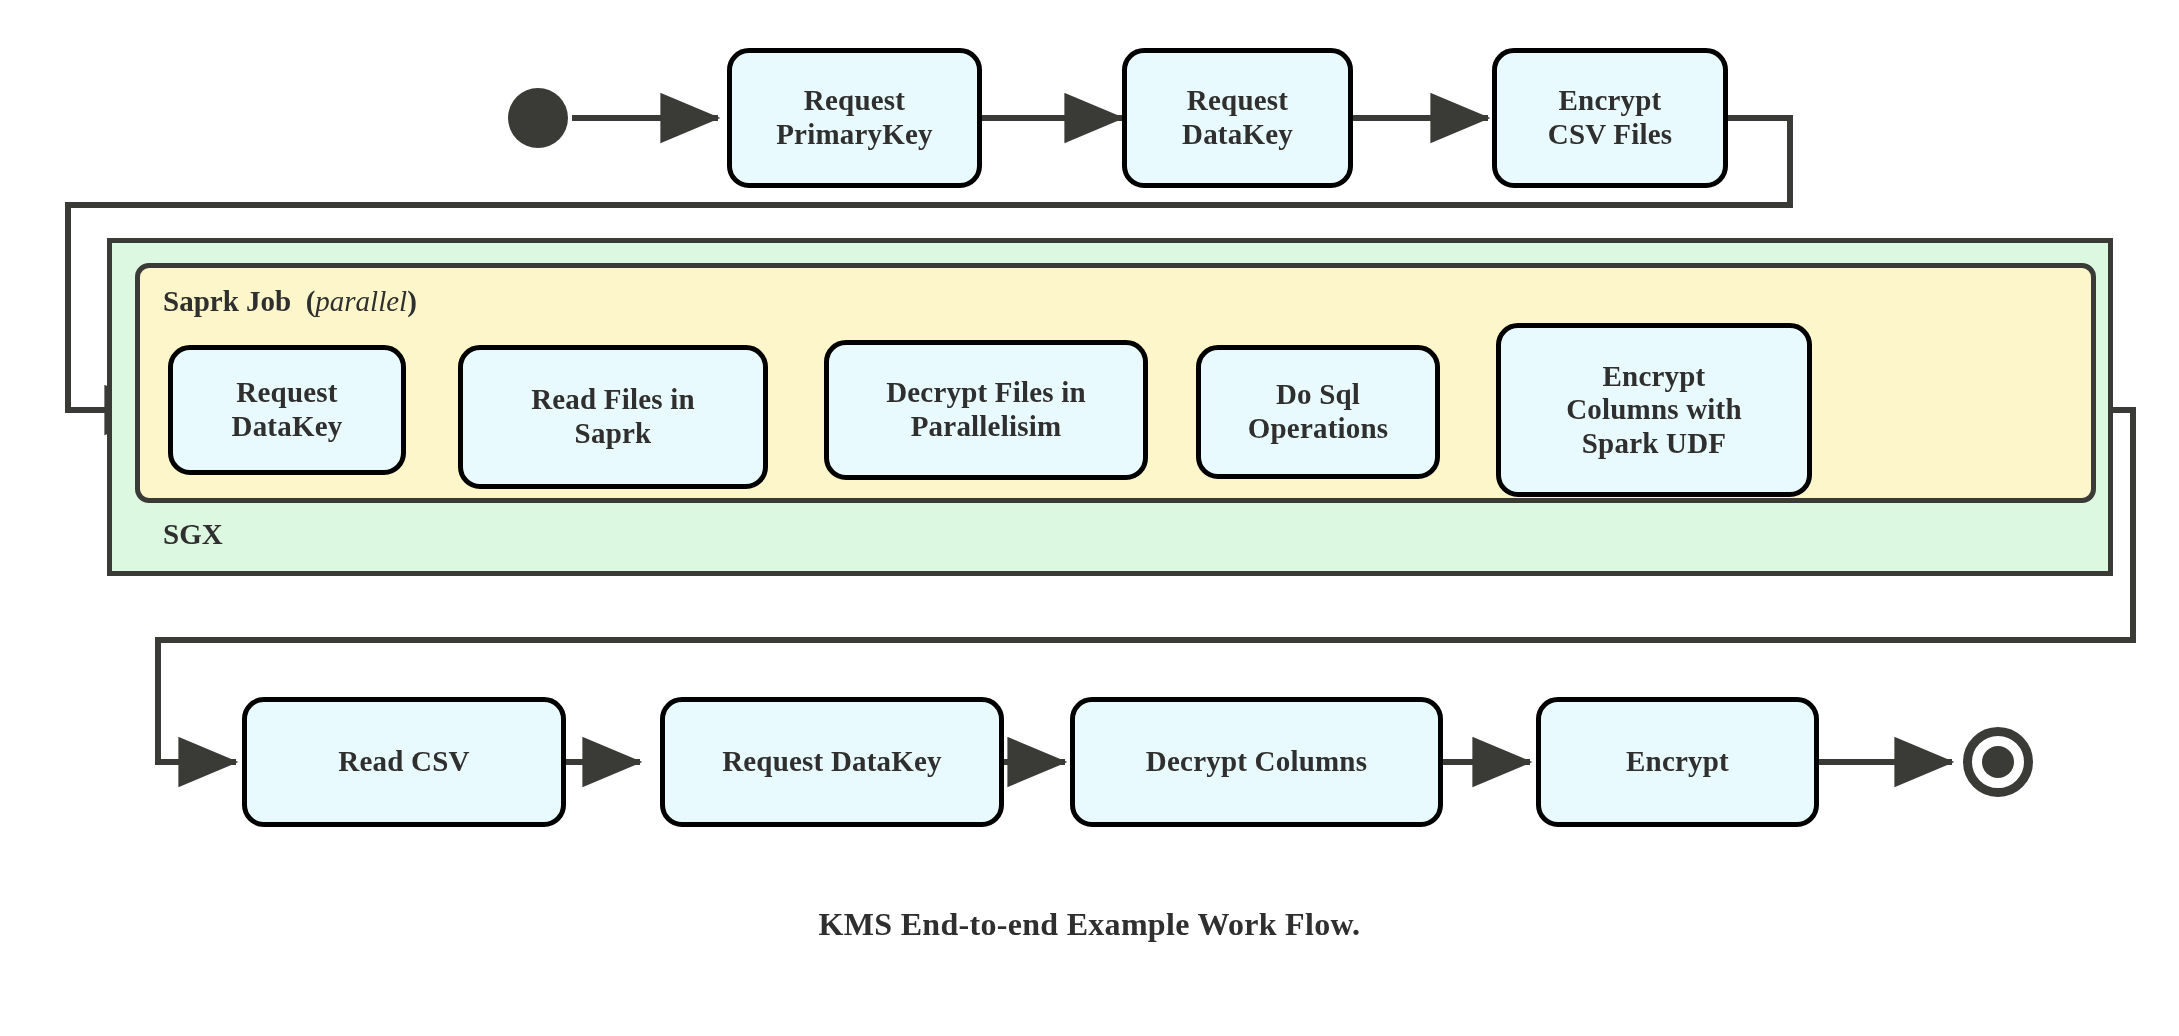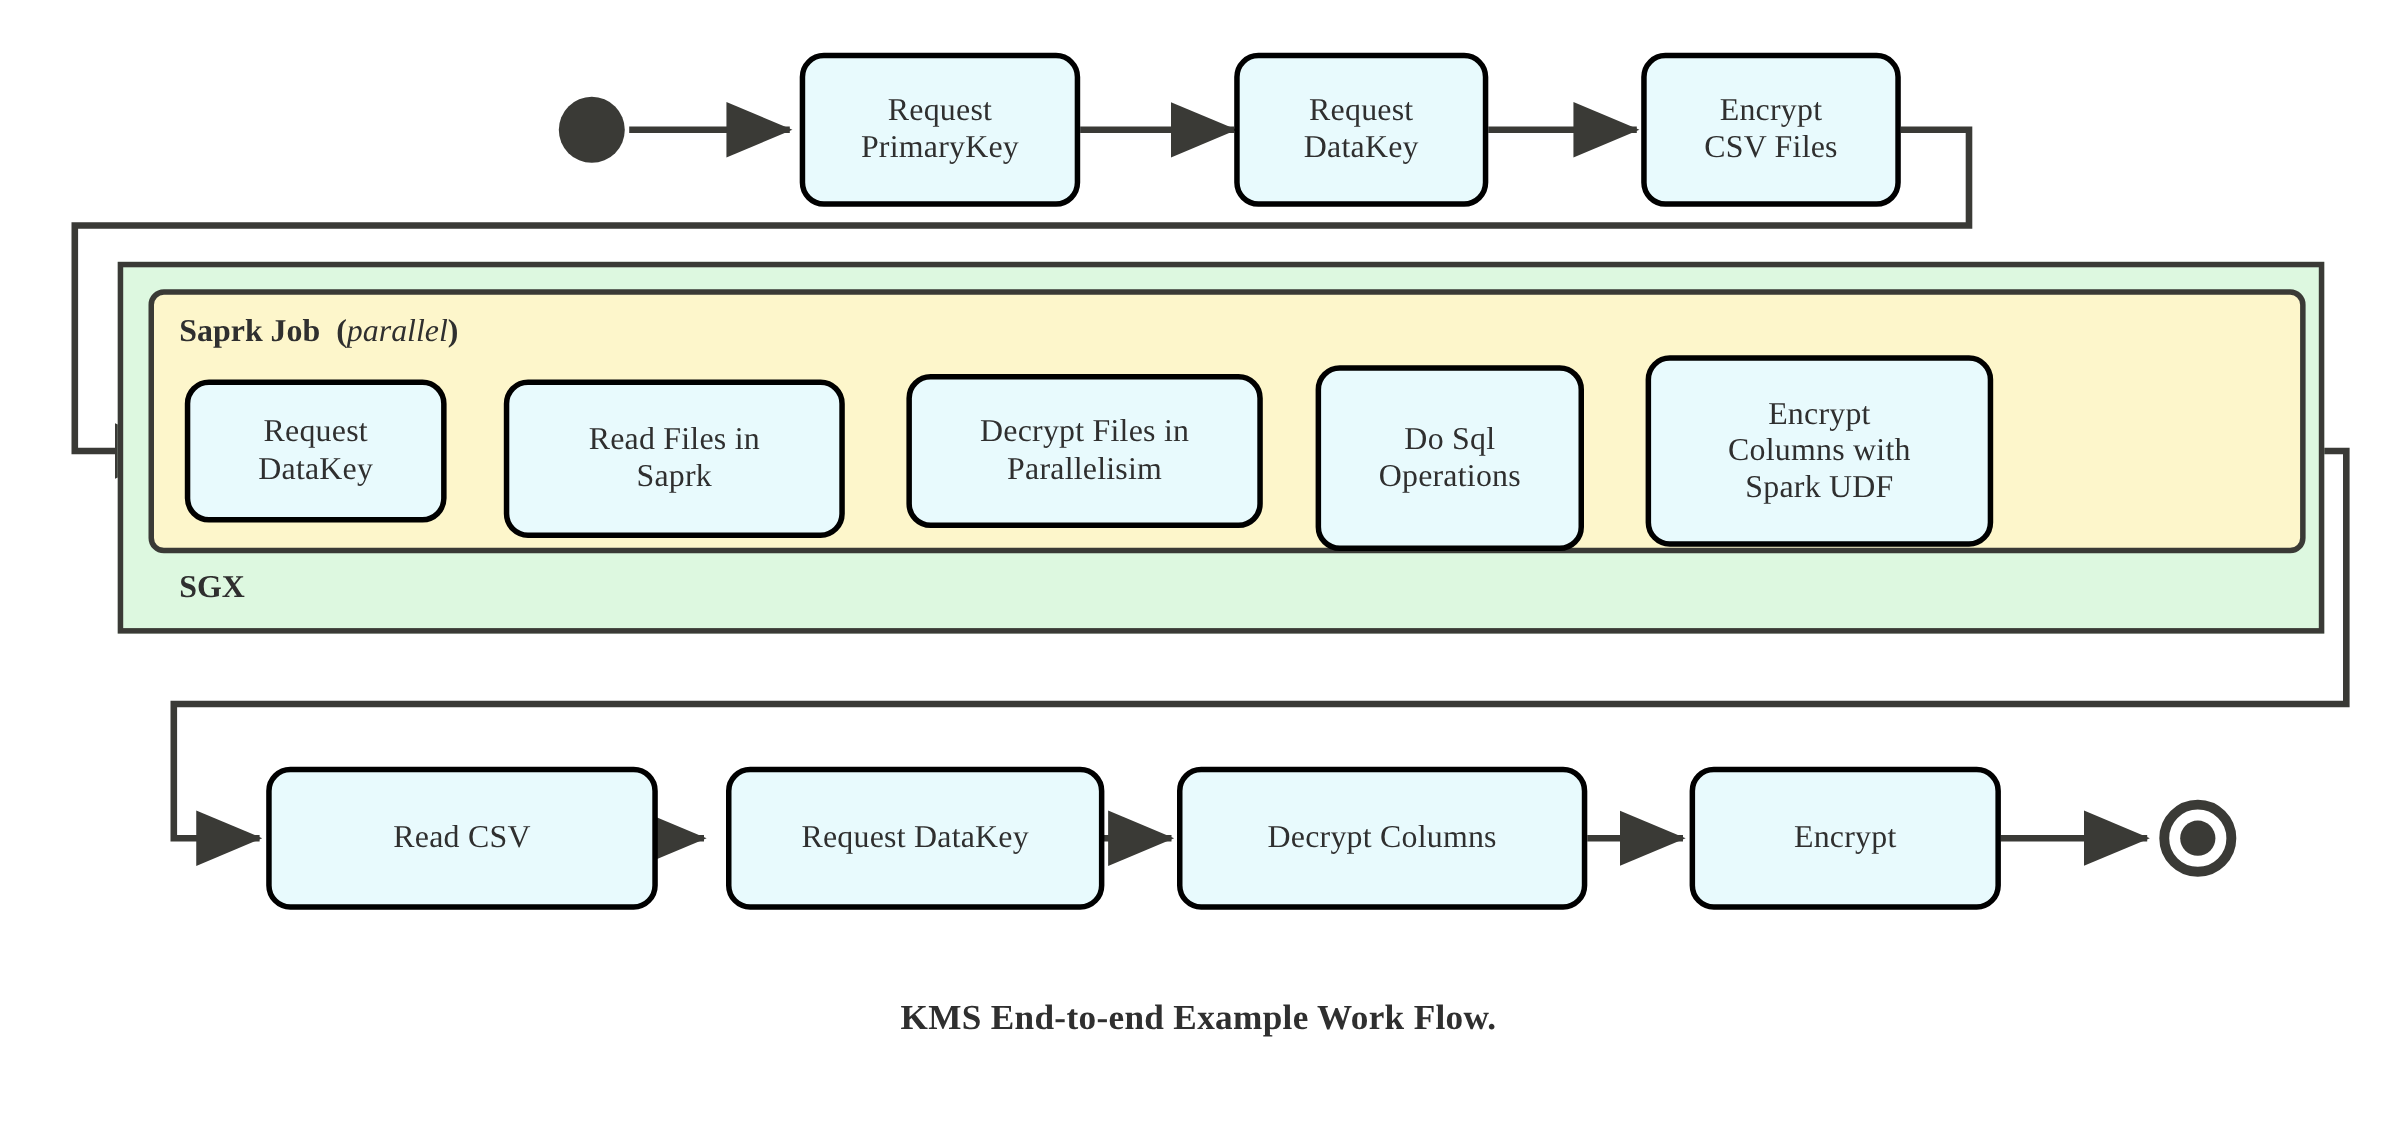--- a/index.html
+++ b/index.html
@@ -6,21 +6,21 @@
   body{
     width:2179px;height:1036px;position:relative;overflow:hidden;
     font-family:"Liberation Serif","DejaVu Serif",serif;
   }
   #stage{position:absolute;left:0;top:0;width:2179px;height:1036px;}
   svg.layer{position:absolute;left:0;top:0;width:2179px;height:1036px;overflow:visible;}
   .node{
     position:absolute;box-sizing:border-box;
     background:#e8fafd;border:5px solid #000000;border-radius:22px;
     display:flex;align-items:center;justify-content:center;text-align:center;
-    color:#2f2f2f;font-weight:normal;font-size:29px;line-height:1.16;
+    color:#2f2f2f;font-weight:bold;font-size:29px;line-height:1.16;
     letter-spacing:.2px;
   }
   .node span{display:block;padding:0 8px;}
   .group{
     position:absolute;box-sizing:border-box;border:5px solid #3a3a36;
   }
   .group-sgx{background:#ddf8e0;}
   .group-spark{background:#fdf6cb;border-radius:14px;}
   .grouplabel{
     position:absolute;color:#2f2f2f;font-weight:bold;font-size:29px;
@@ -128,37 +128,37 @@
       </span>
   </div>
 
   <div class="node" style="left:824px;top:340px;width:324px;height:140px;">
     <span>
         <span>Decrypt Files in</span>
         <span>Parallelisim</span>
       </span>
   </div>
 
-  <div class="node" style="left:1196px;top:332px;width:244px;height:169px;align-items:center;">
+  <div class="node" style="left:1196px;top:345px;width:244px;height:134px;align-items:center;">
     <span>
         <span>Do Sql</span>
         <span>Operations</span>
       </span>
   </div>
 
   <div class="node" style="left:1496px;top:323px;width:316px;height:174px;">
     <span>
         <span>Encrypt</span>
         <span>Columns with</span>
         <span>Spark UDF</span>
       </span>
   </div>
 
 
-  <div class="node" style="left:242px;top:697px;width:356px;height:130px;">
+  <div class="node" style="left:242px;top:697px;width:324px;height:130px;">
     <span>
         <span>Read CSV</span>
       </span>
   </div>
 
   <div class="node" style="left:648px;top:697px;width:344px;height:130px;margin-left:12px;">
     <span>
         <span>Request DataKey</span>
       </span>
   </div>

